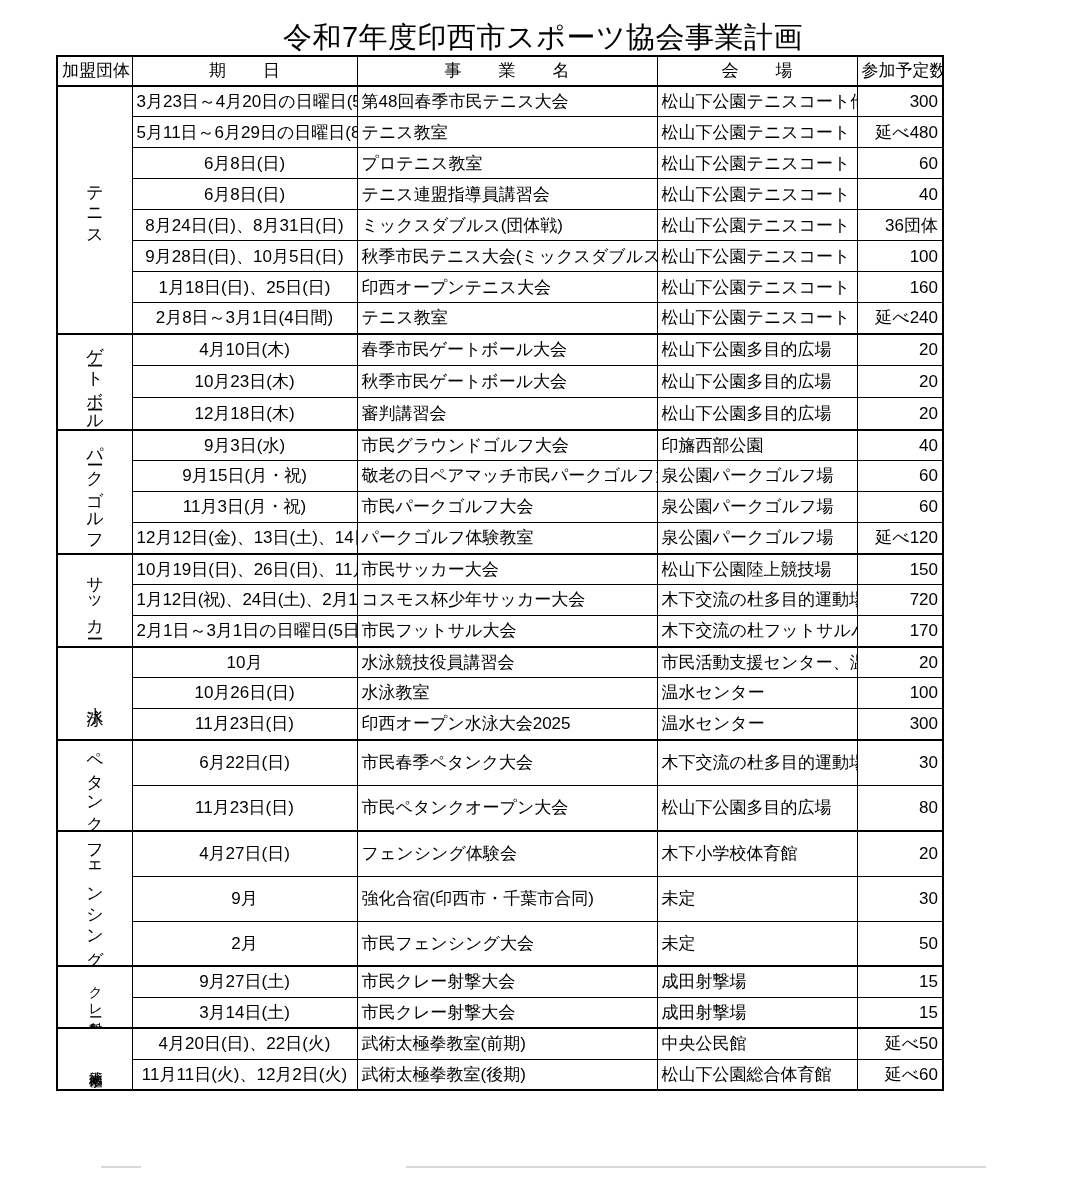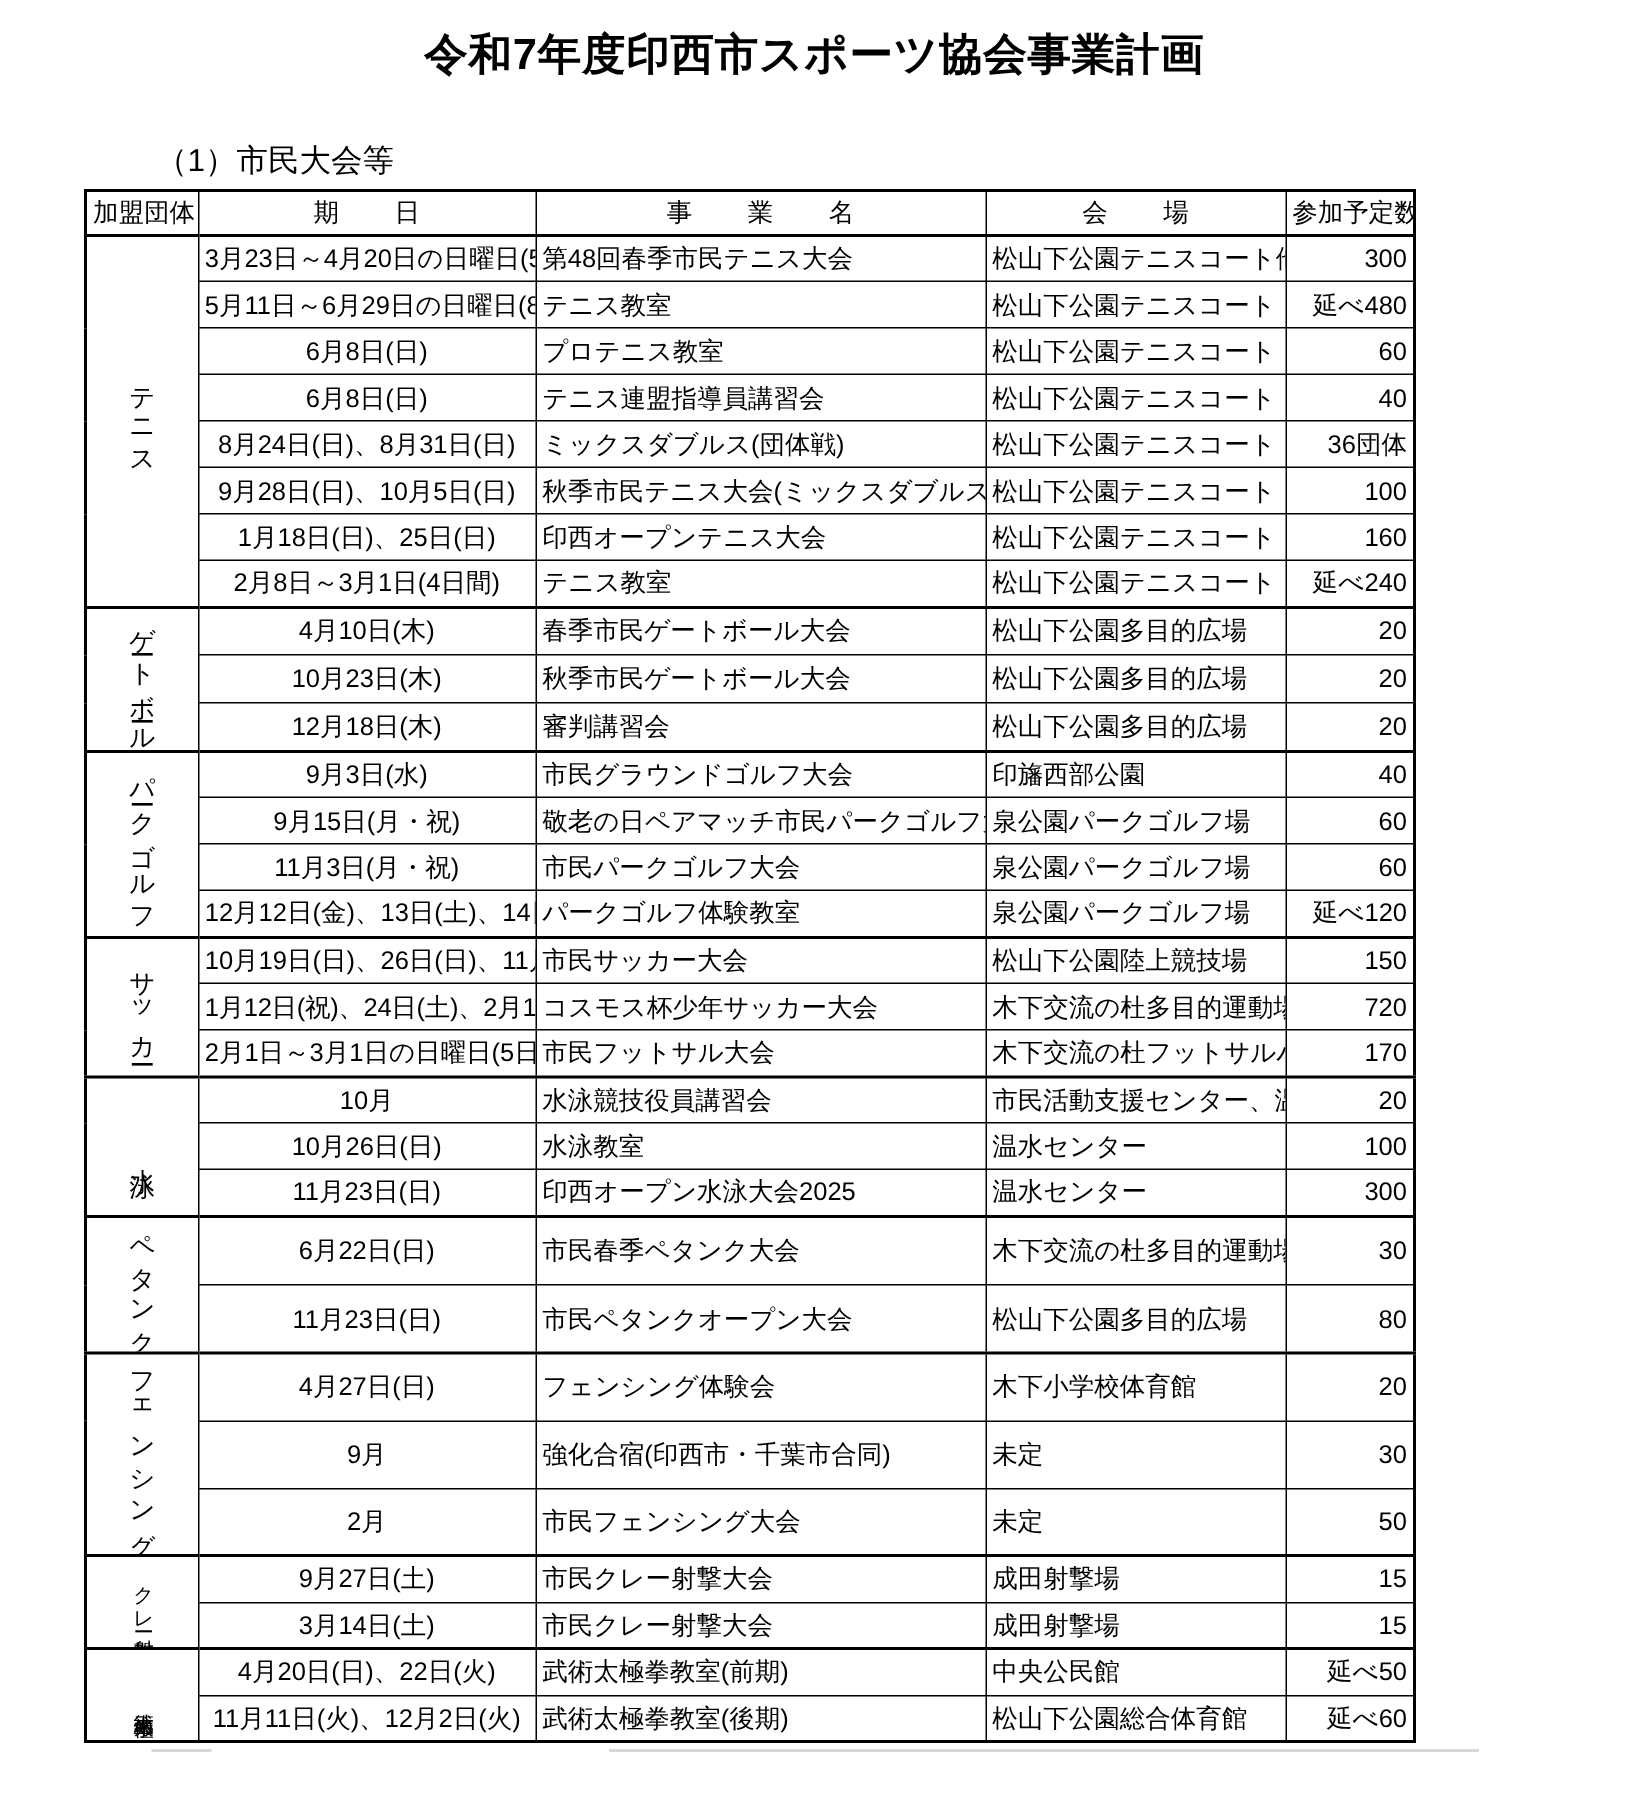--- a/index.html
+++ b/index.html
@@ -19,21 +19,21 @@
   }
   .page {
     position: relative;
     width: 1086px;
     height: 1200px;
     box-sizing: border-box;
   }
   .doc-title {
     text-align: center;
     font-size: 29px;
-    font-weight: bold;
+    font-weight: normal;
     letter-spacing: 0.5px;
     margin: 0;
     padding-top: 20px;
     line-height: 1.2;
   }
   .section-heading {
     font-size: 21px;
     font-weight: normal;
     margin: 0;
     padding-left: 104px;
@@ -128,21 +128,20 @@
   .next-table-hint .ln-a { left: 101px; width: 40px;  top: 26px; }
   .next-table-hint .ln-b { left: 406px; width: 580px; top: 26px; }
 </style>
 </head>
 <body>
 
 <div class="page">
 
   <h1 class="doc-title">令和7年度印西市スポーツ協会事業計画</h1>
 
-  <h2 class="section-heading">（1）市民大会等</h2>
 
   <div class="table-wrap">
     <table class="plan">
       <colgroup>
         <col class="c-org">
           <col class="c-date">
           <col class="c-name">
           <col class="c-venue">
           <col class="c-count">
       </colgroup>

